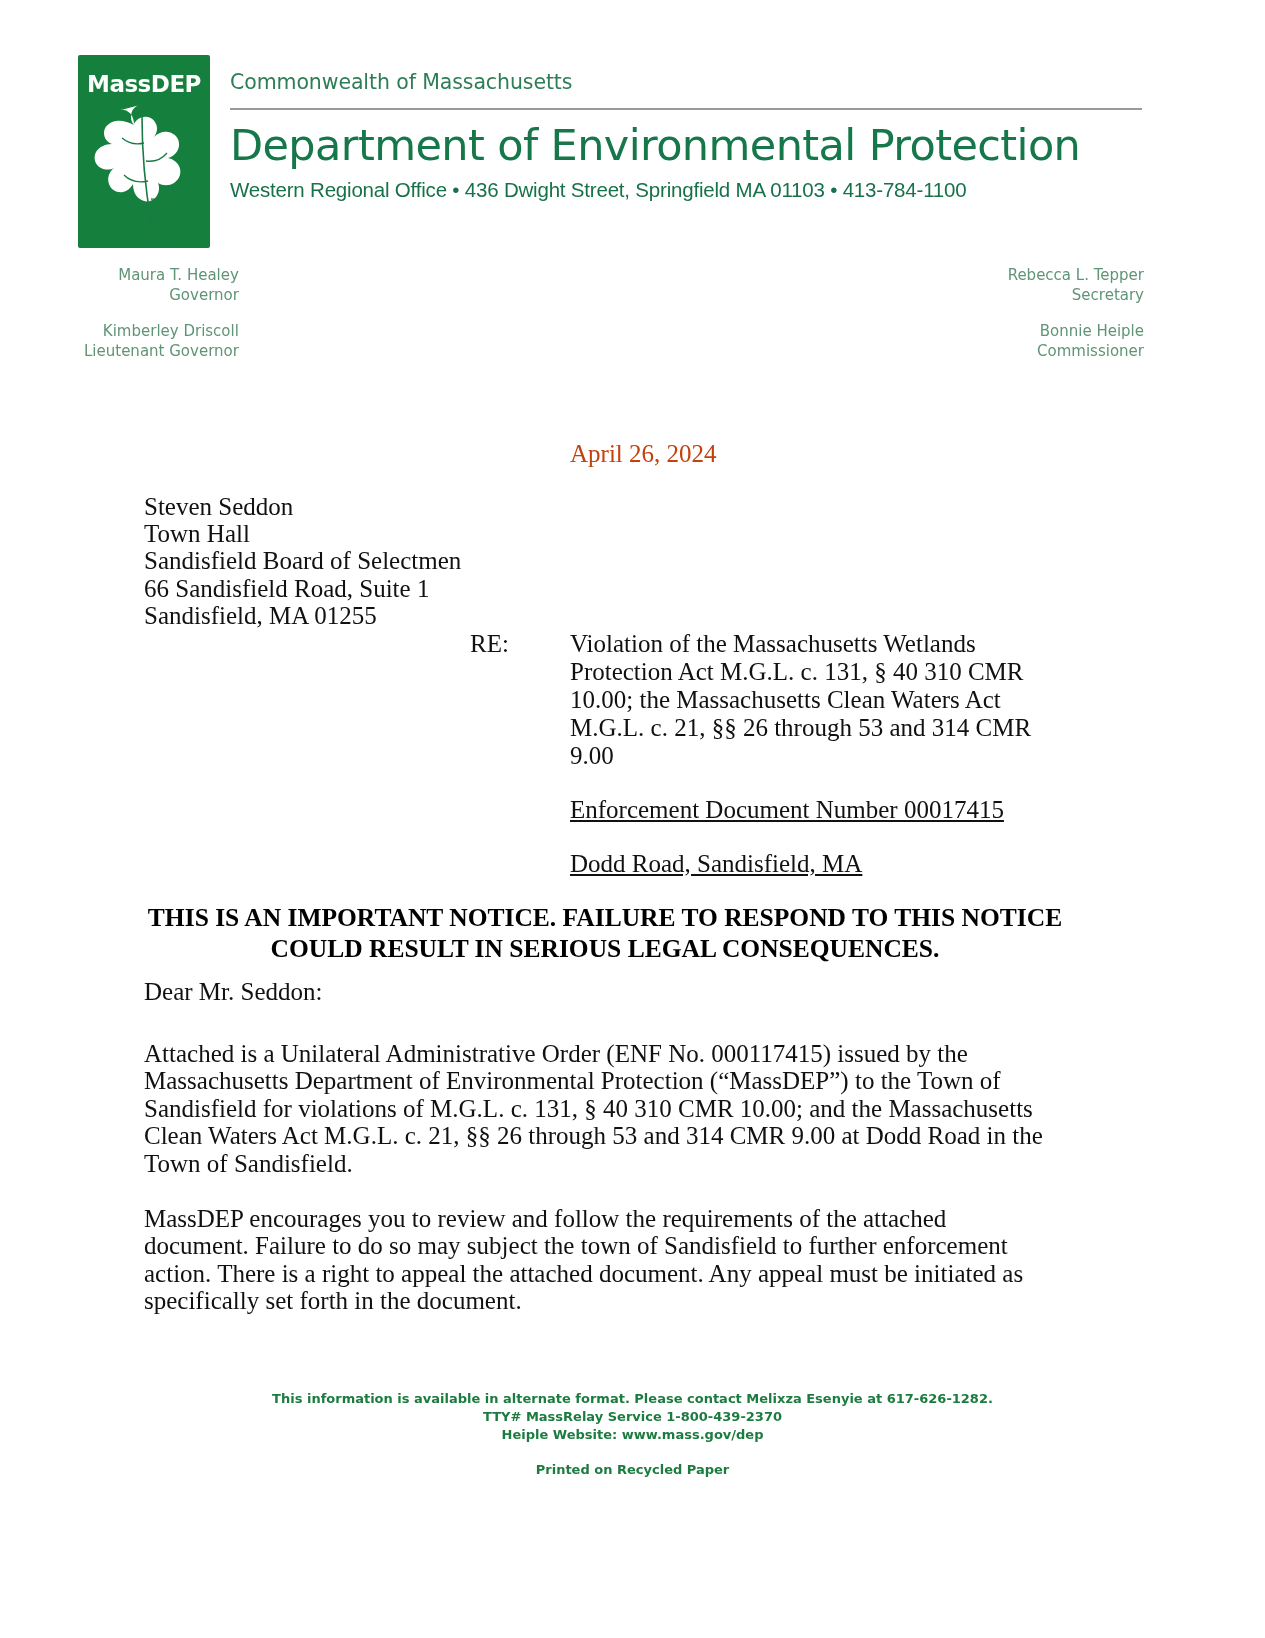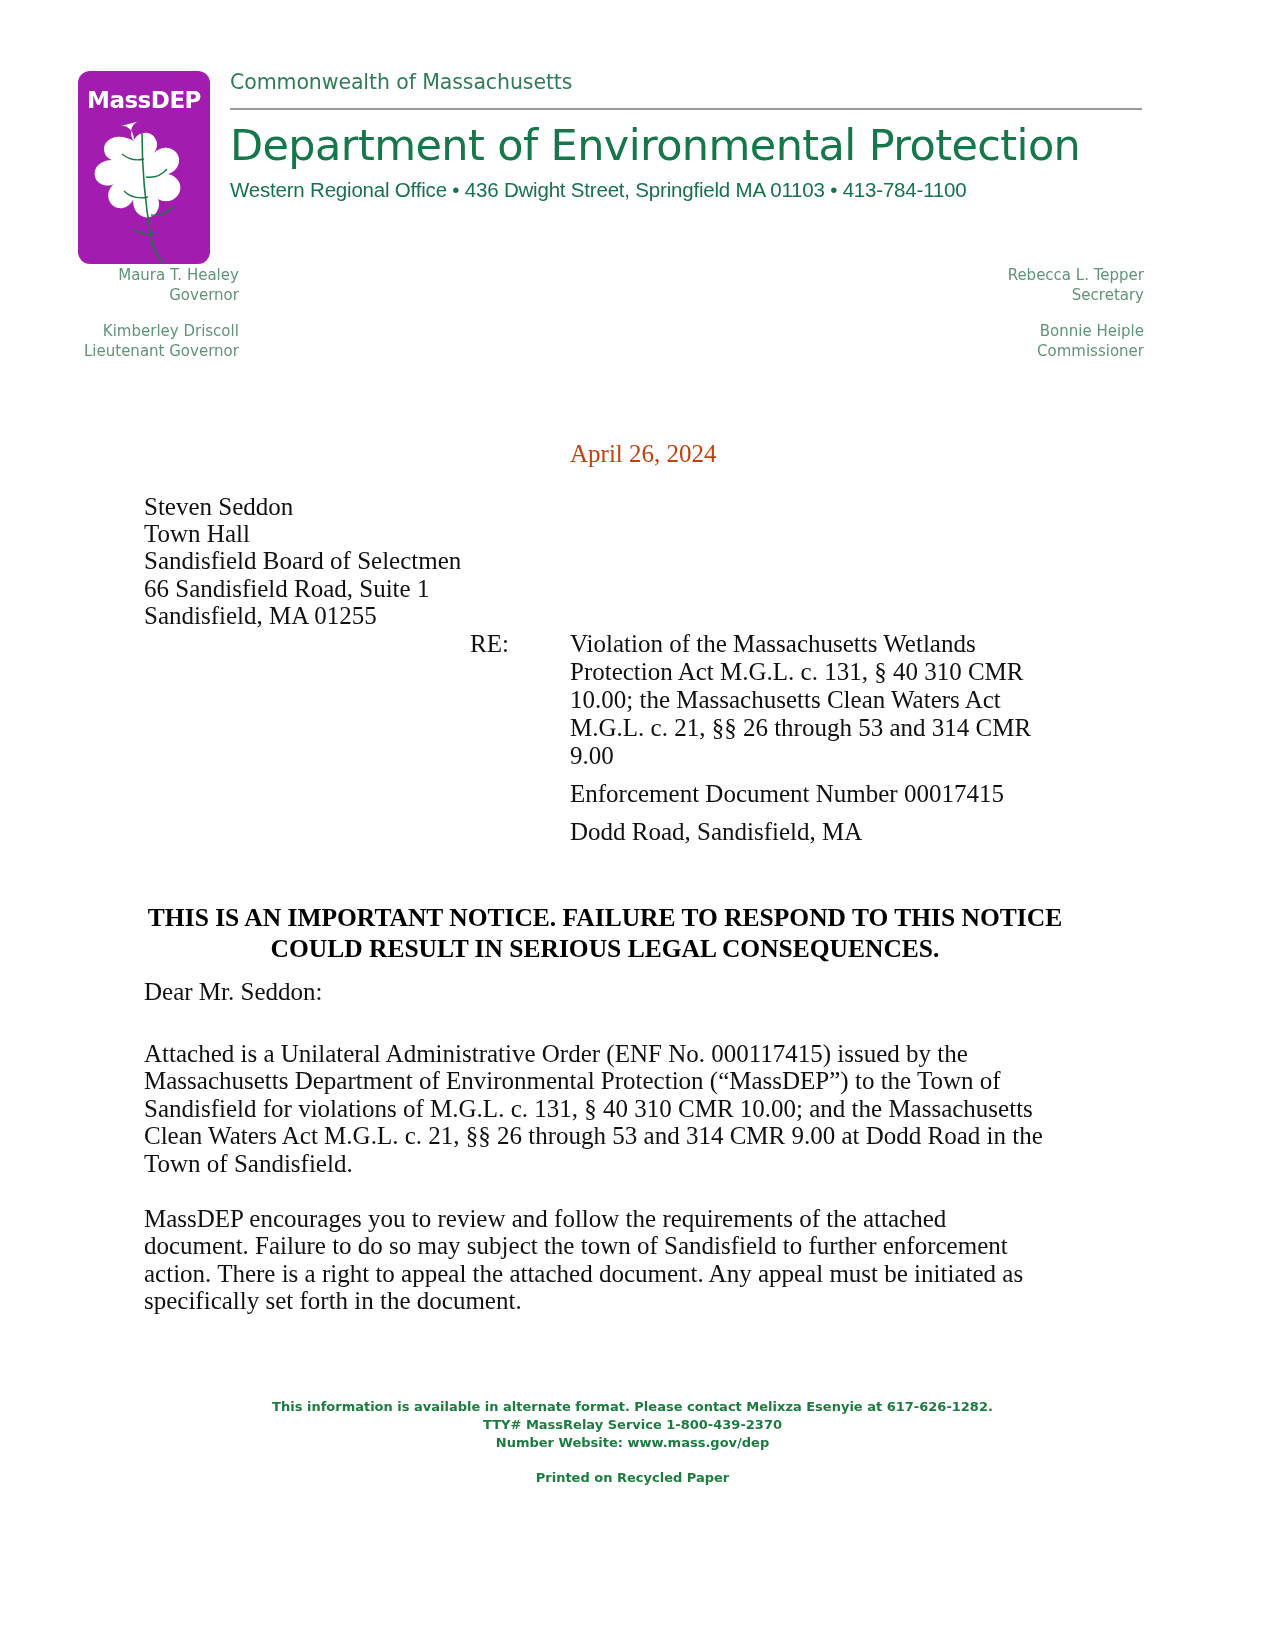--- a/index.html
+++ b/index.html
@@ -20,25 +20,25 @@
   .letterhead {
     position: absolute;
     left: 78px;
     top: 55px;
     width: 1070px;
     height: 200px;
   }
   .logo-badge {
     position: absolute;
     left: 0;
-    top: 16px;
+    top: 0;
     width: 132px;
     height: 193px;
-    background: #a21caf;
-    border-radius: 12px;
+    background: #15803d;
+    border-radius: 2px;
     overflow: hidden;
   }
   .logo-badge .brandtext {
     position: absolute;
     top: 16px;
     left: 0;
     width: 132px;
     text-align: center;
     color: #ffffff;
     font-family: "DejaVu Sans", sans-serif;
@@ -154,22 +154,23 @@
     position: absolute;
     left: 0;
     top: 0;
   }
   .re-text {
     margin-left: 100px;
     width: 500px;
   }
   .re-extra {
     margin-left: 100px;
-    margin-top: 10px;
+    margin-top: 26px;
     width: 520px;
+    text-decoration: underline;
   }
 
   .notice {
     position: absolute;
     left: 145px;
     top: 902px;
     width: 920px;
     text-align: center;
     font-weight: bold;
     font-size: 25.5px;
@@ -202,21 +203,20 @@
     position: absolute;
     left: 0;
     top: 1390px;
     width: 1265px;
     text-align: center;
     font-family: "DejaVu Sans", sans-serif;
     font-weight: bold;
     font-size: 13px;
     line-height: 18px;
     color: #1c7c3f;
-    margin-top: 8px;
   }
   .footer .recycled {
     margin-top: 17px;
     font-size: 13px;
   }
 </style>
 </head>
 <body>
 
 <div class="page">
@@ -294,17 +294,17 @@
 
     <div class="salutation">Dear Mr. Seddon:</div>
 
     <div class="para para-1">Attached is a Unilateral Administrative Order (ENF No. 000117415) issued by the Massachusetts Department of Environmental Protection (“MassDEP”) to the Town of Sandisfield for violations of M.G.L. c. 131, § 40 310 CMR 10.00; and the Massachusetts Clean Waters Act M.G.L. c. 21, §§ 26 through 53 and 314 CMR 9.00 at Dodd Road in the Town of Sandisfield.</div>
     <div class="para para-2">MassDEP encourages you to review and follow the requirements of the attached document. Failure to do so may subject the town of Sandisfield to further enforcement action. There is a right to appeal the attached document. Any appeal must be initiated as specifically set forth in the document.</div>
   </div>
 
   <div class="footer">
     <div>This information is available in alternate format. Please contact Melixza Esenyie at 617-626-1282.</div>
     <div>TTY# MassRelay Service 1-800-439-2370</div>
-    <div>Number Website: www.mass.gov/dep</div>
+    <div>Heiple Website: www.mass.gov/dep</div>
     <div class="recycled">Printed on Recycled Paper</div>
   </div>
 
 </div>
 
 </body></html>

